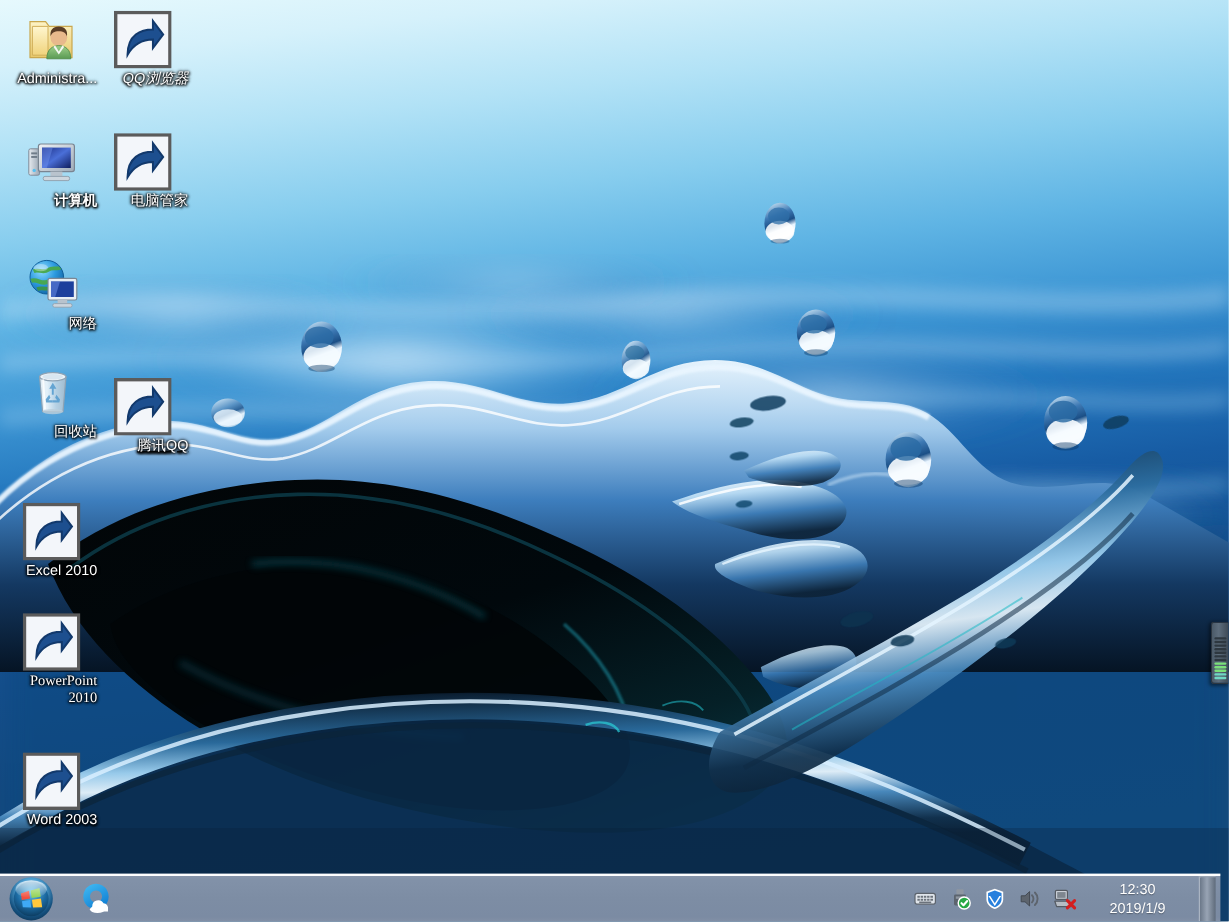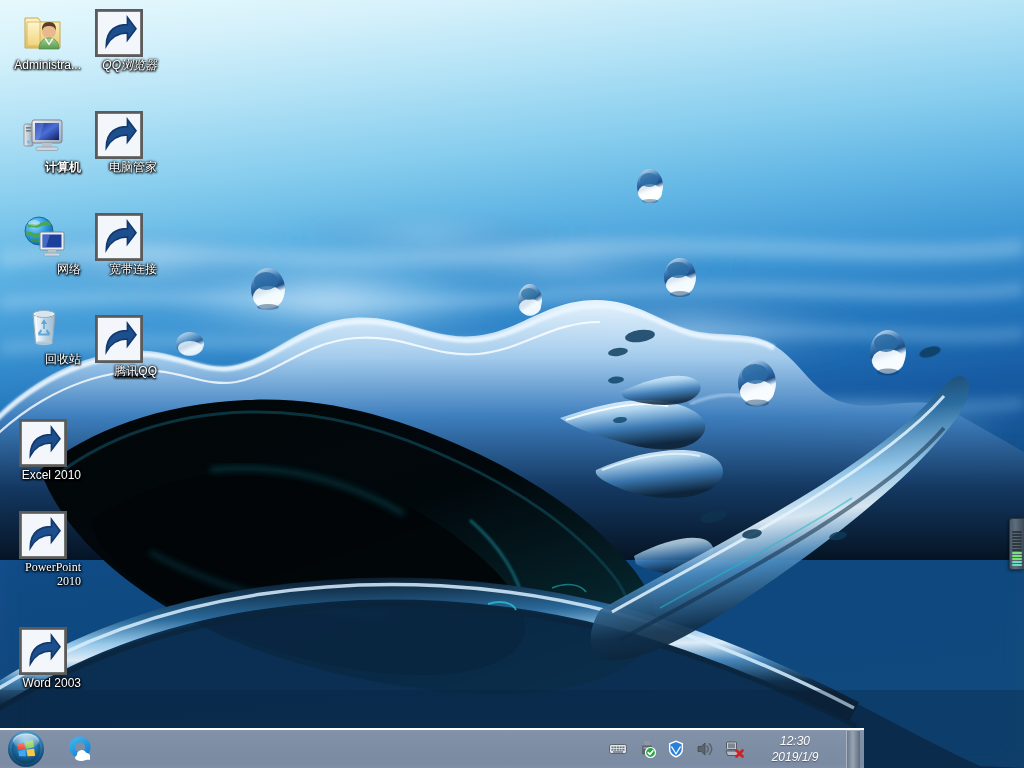--- a/index.html
+++ b/index.html
@@ -93,27 +93,26 @@
   }
   .edge-bar { height: 2px; background: #2e3840; border-radius: 1px; }
   .edge-bar.on { background: #7ae07a; }
   .edge-bar.on2 { background: #6fd8c2; }
 
   
   #taskbar {
     position: absolute;
     left: 0;
     bottom: 0;
-    width: 864px;
+    width: 1017px;
     height: 40px;
     background: linear-gradient(to bottom, #8795ab 0%, #8191a8 10%, #7d8da4 50%, #7b8ba3 90%, #8290a6 100%);
     border-top: 2px solid #ffffff;
     display: flex;
     align-items: center;
-    font-style: italic;
   }
   #start-button {
     position: relative;
     width: 46px;
     height: 38px;
     margin-left: 3px;
     display: flex;
     align-items: center;
     justify-content: center;
     cursor: default;
@@ -539,45 +538,20 @@
         <rect x="20" y="20" width="24" height="18" rx="1.5" fill="#e8eef4" stroke="#7c8794" stroke-width="1"></rect>
         <rect x="22.5" y="22.5" width="19" height="13" fill="#1d3f9c"></rect>
         <path d="M22.5,22.5 L30,22.5 L26,35.5 L22.5,35.5 Z" fill="#6f93ee" opacity="0.5"></path>
         <rect x="28" y="38" width="8" height="3" fill="#b9c3cd"></rect>
         <rect x="24" y="41" width="16" height="3" rx="1.4" fill="#ccd5dd" stroke="#8d98a4" stroke-width="0.6"></rect>
       </svg>
     </div>
     <div class="label">网络</div>
   </div>
 
-  <div class="icon" style="left:82px; top:212px;">
-    <div class="glyphbox">
-      <svg viewBox="0 0 48 48">
-
-        <rect x="22" y="8" width="22" height="17" rx="1.5" fill="#e8eef4" stroke="#7c8794" stroke-width="0.9"></rect>
-        <rect x="24.2" y="10.2" width="17.6" height="12" fill="#24359c"></rect>
-        <path d="M24.2,10.2 L31,10.2 L27.5,22.2 L24.2,22.2 Z" fill="#7a99f0" opacity="0.5"></path>
-        <rect x="29" y="25" width="8" height="2.6" fill="#b9c3cd"></rect>
-
-        <rect x="5" y="12" width="24" height="18" rx="1.5" fill="#eef2f6" stroke="#77828f" stroke-width="1"></rect>
-        <rect x="7.4" y="14.4" width="19.2" height="13.2" fill="#1c2f92"></rect>
-        <path d="M7.4,14.4 L14.5,14.4 L10.5,27.6 L7.4,27.6 Z" fill="#7a99f0" opacity="0.55"></path>
-        <rect x="13" y="30" width="8" height="3" fill="#b9c3cd"></rect>
-        <rect x="9" y="33" width="16" height="3" rx="1.4" fill="#ccd5dd" stroke="#8d98a4" stroke-width="0.6"></rect>
-
-        <path d="M31,31 C33,27.5 42,27.5 44,31 L44,35 C42,38 33,38 31,35 Z" fill="#dbe2e9" stroke="#8e99a5" stroke-width="0.8"></path>
-        <path d="M31,31 C33,28.4 42,28.4 44,31 C42,33.2 33,33.2 31,31 Z" fill="#f1f5f8"></path>
-      </svg>
-      <svg class="shortcut" viewBox="0 0 17 17">
-        <rect x="0.5" y="0.5" width="16" height="16" fill="#f3f6fa" stroke="#5b5b5b"></rect>
-        <path d="M4,13 C4,7 8,5.5 11.5,5.5 L11.5,3 L14.5,7 L11.5,11 L11.5,8.5 C8.5,8.5 6,9.5 4,13 Z" fill="#1d4f8f" stroke="#12396c" stroke-width="0.6"></path>
-      </svg>
-    </div>
-    <div class="label">宽带连接</div>
-  </div>
 
   <div class="icon" style="left:6px; top:302px;">
     <div class="glyphbox">
       <svg viewBox="0 0 48 48">
         <defs>
           <linearGradient id="bing" x1="0" y1="0" x2="1" y2="0">
             <stop offset="0" stop-color="#e7eef3" stop-opacity="0.95"></stop>
             <stop offset="0.28" stop-color="#ffffff" stop-opacity="0.85"></stop>
             <stop offset="0.62" stop-color="#cfdde7" stop-opacity="0.8"></stop>
             <stop offset="1" stop-color="#a9bdcc" stop-opacity="0.9"></stop>

